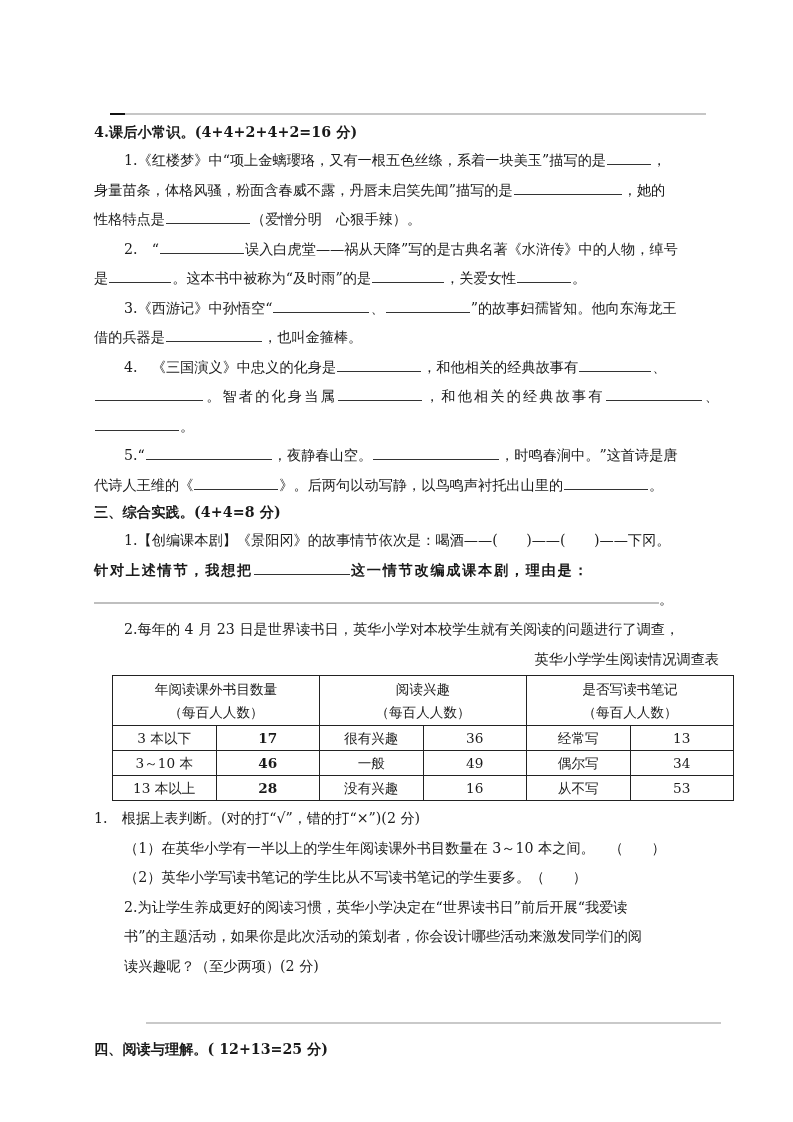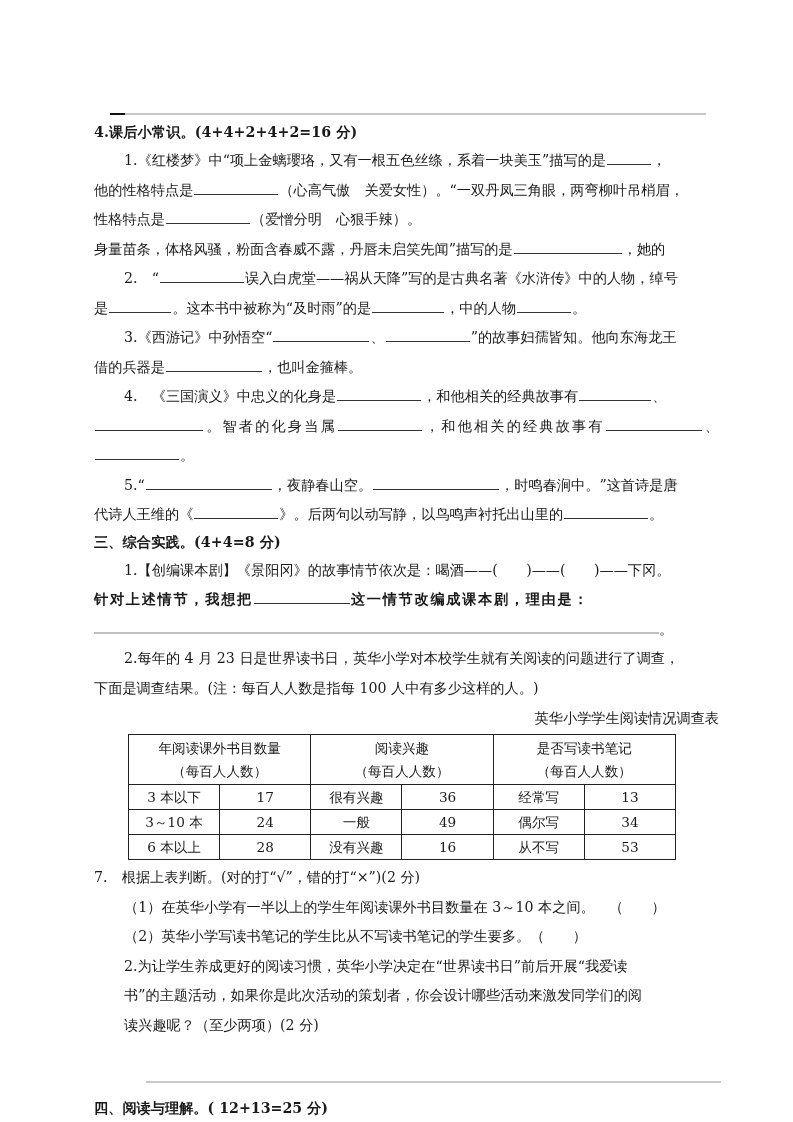--- a/index.html
+++ b/index.html
@@ -118,40 +118,40 @@
 
   
   .table-title {
     text-align: right;
     font-size: 14.2px;
     line-height: 27px;
     margin: 2px 0 2px 0;
   }
   table.survey {
     border-collapse: collapse;
-    margin: 0 0 0 34px;
-    width: 548px;
+    margin: 0 0 0 18px;
+    width: 622px;
     table-layout: fixed;
   }
   table.survey td {
     border: 1.3px solid #222;
     font-size: 13.6px;
     text-align: center;
     padding: 0;
     height: 24px;
     line-height: 22px;
     font-family: "DejaVu Serif", "Liberation Serif", serif;
   }
   table.survey td.head {
     height: 47px;
     line-height: 23px;
     padding: 1px 0;
   }
   table.survey .l1 { width: 148px; }
-  table.survey .n1 { width: 56px; }
+  table.survey .n1 { width: 56px; font-weight: bold; }
   table.survey .l2 { width: 125px; }
   table.survey .n2 { width: 56px; }
   table.survey .l3 { width: 110px; }
   table.survey .n3 { width: 53px; }
   .hd-line { display: block; }
 
   .after-table { margin-top: 3px; }
 
   .tail-sec {
     font-weight: bold;
@@ -169,34 +169,31 @@
       <div class="stub"></div>
       <div class="rule"></div>
     </div>
 
     <div class="sec-head">4.课后小常识。(4+4+2+4+2=16 分)</div>
 
     <p class="p ind">
       <span>1.《红楼梦》中“项上金螭瓔珞，又有一根五色丝绦，系着一块美玉”描写的是</span><span class="bl w4"></span><span>，</span>
     </p>
     <p class="p">
-      <span>他的性格特点是</span><span class="bl w8"></span><span>（心高气傲　关爱女性）。“一双丹凤三角眼，两弯柳叶吊梢眉，</span>
+      <span>身量苗条，体格风骚，粉面含春威不露，丹唇未启笑先闻”描写的是</span><span class="bl w10"></span><span>，她的</span>
     </p>
     <p class="p">
       <span>性格特点是</span><span class="bl w8"></span><span>（爱憎分明　心狠手辣）。</span>
     </p>
-    <p class="p">
-      <span>身量苗条，体格风骚，粉面含春威不露，丹唇未启笑先闻”描写的是</span><span class="bl w10"></span><span>，她的</span>
-    </p>
 
     <p class="p ind">
       <span>2.　“</span><span class="bl w8"></span><span>误入白虎堂——祸从天降”写的是古典名著《水浒传》中的人物，绰号</span>
     </p>
     <p class="p">
-      <span>是</span><span class="bl w6"></span><span>。这本书中被称为“及时雨”的是</span><span class="bl w7"></span><span>，中的人物</span><span class="bl w5"></span><span>。</span>
+      <span>是</span><span class="bl w6"></span><span>。这本书中被称为“及时雨”的是</span><span class="bl w7"></span><span>，关爱女性</span><span class="bl w5"></span><span>。</span>
     </p>
 
     <p class="p ind">
       <span>3.《西游记》中孙悟空“</span><span class="bl w9"></span><span>、</span><span class="bl w8"></span><span>”的故事妇孺皆知。他向东海龙王</span>
     </p>
     <p class="p">
       <span>借的兵器是</span><span class="bl w9"></span><span>，也叫金箍棒。</span>
     </p>
 
     <p class="p ind">
@@ -220,23 +217,20 @@
     </p>
     <p class="p spread">
       <span>针对上述情节，我想把</span><span class="bl w9"></span><span>这一情节改编成课本剧，理由是：</span>
     </p>
     <p class="p">
       <span class="bl-gray"></span><span>。</span>
     </p>
 
     <p class="p ind">
       <span>2.每年的 4 月 23 日是世界读书日，英华小学对本校学生就有关阅读的问题进行了调查，</span>
-    </p>
-    <p class="p">
-      <span>下面是调查结果。(注：每百人人数是指每 100 人中有多少这样的人。)</span>
     </p>
 
     <div class="table-title">英华小学学生阅读情况调查表</div>
 
     <table class="survey">
       <tbody>
           <tr>
         <td class="head" colspan="2">
           <span class="hd-line">年阅读课外书目数量</span>
           <span class="hd-line">（每百人人数）</span>
@@ -253,38 +247,38 @@
       <tr>
         <td class="l1">3 本以下</td>
         <td class="n1">17</td>
         <td class="l2">很有兴趣</td>
         <td class="n2">36</td>
         <td class="l3">经常写</td>
         <td class="n3">13</td>
       </tr>
       <tr>
         <td class="l1">3～10 本</td>
-        <td class="n1">24</td>
+        <td class="n1">46</td>
         <td class="l2">一般</td>
         <td class="n2">49</td>
         <td class="l3">偶尔写</td>
         <td class="n3">34</td>
       </tr>
       <tr>
-        <td class="l1">6 本以上</td>
+        <td class="l1">13 本以上</td>
         <td class="n1">28</td>
         <td class="l2">没有兴趣</td>
         <td class="n2">16</td>
         <td class="l3">从不写</td>
         <td class="n3">53</td>
       </tr>
     </tbody>
       </table>
 
-    <p class="p after-table">7.　根据上表判断。(对的打“√”，错的打“×”)(2 分)</p>
+    <p class="p after-table">1.　根据上表判断。(对的打“√”，错的打“×”)(2 分)</p>
     <p class="p sub">（1）在英华小学有一半以上的学生年阅读课外书目数量在 3～10 本之间。　（　　）</p>
     <p class="p sub">（2）英华小学写读书笔记的学生比从不写读书笔记的学生要多。（　　）</p>
 
     <p class="p ind">2.为让学生养成更好的阅读习惯，英华小学决定在“世界读书日”前后开展“我爱读</p>
     <p class="p sub">书”的主题活动，如果你是此次活动的策划者，你会设计哪些活动来激发同学们的阅</p>
     <p class="p sub">读兴趣呢？（至少两项）(2 分)</p>
 
     <div class="divider-bottom">
       <div class="rule"></div>
     </div>

